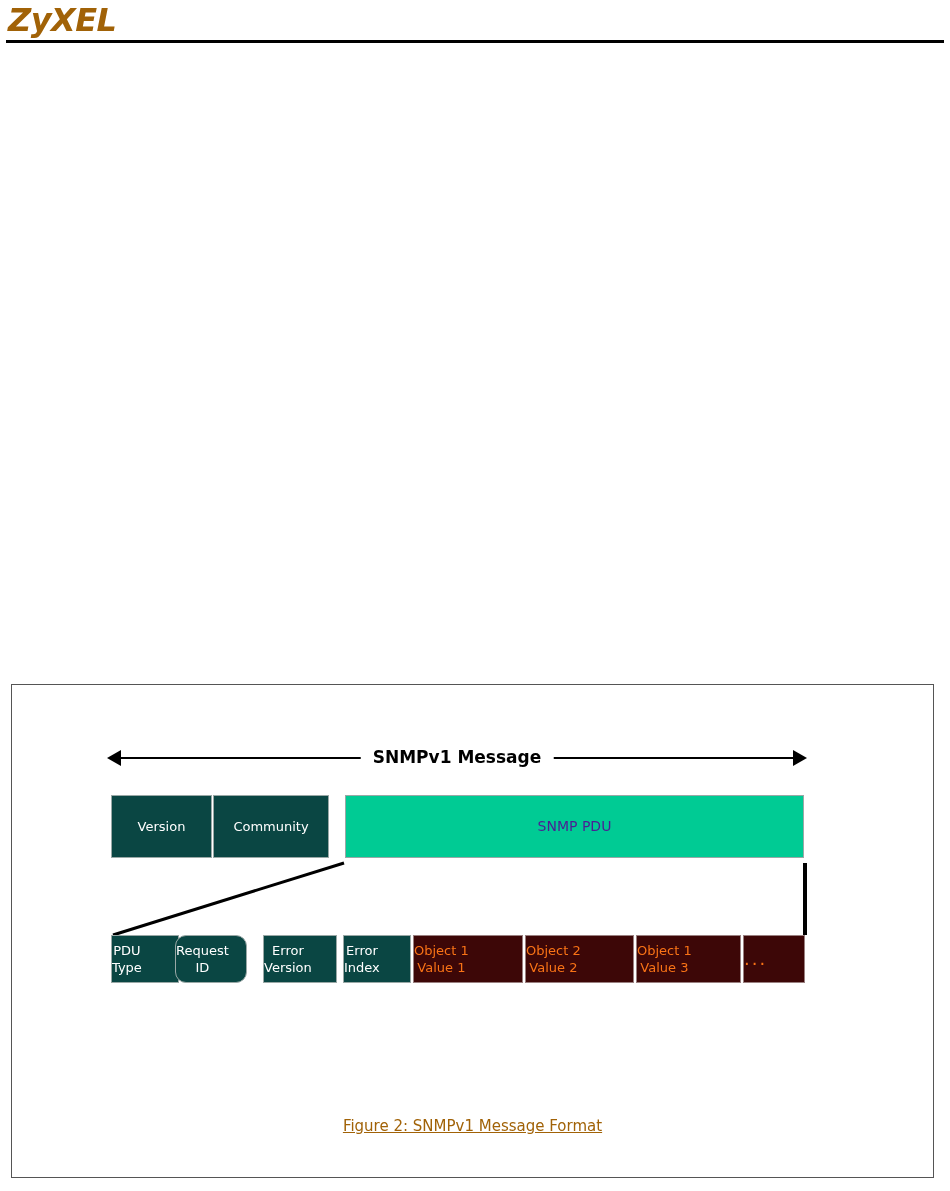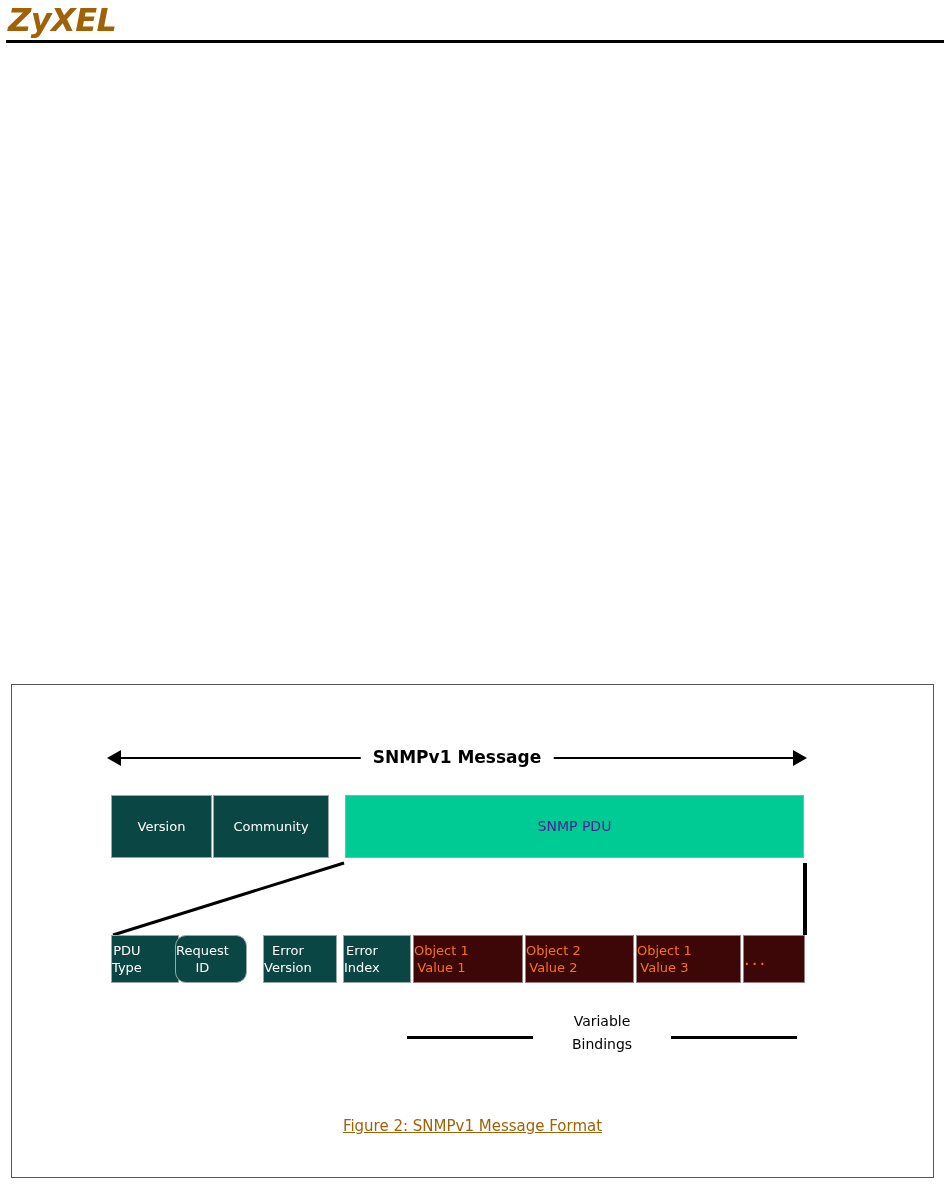--- a/index.html
+++ b/index.html
@@ -309,26 +309,18 @@
       <div>
         <div>Object 1</div>
         <div>Value 3</div>
       </div>
     </div>
     <div class="pdu-box maroon" style="left:632px; width:62px;">
       <span class="dots">...</span>
     </div>
   </div>
 
-  <div class="vb-group">
-    <div class="vb-line left"></div>
-    <div class="vb-line right"></div>
-    <div class="vb-label">
-      <div>Variable</div>
-      <div>Bindings</div>
-    </div>
-  </div>
 
   <div class="figure-caption">
     <span>Figure 2: SNMPv1 Message Format</span>
   </div>
 
 </div>
 
 </body></html>

